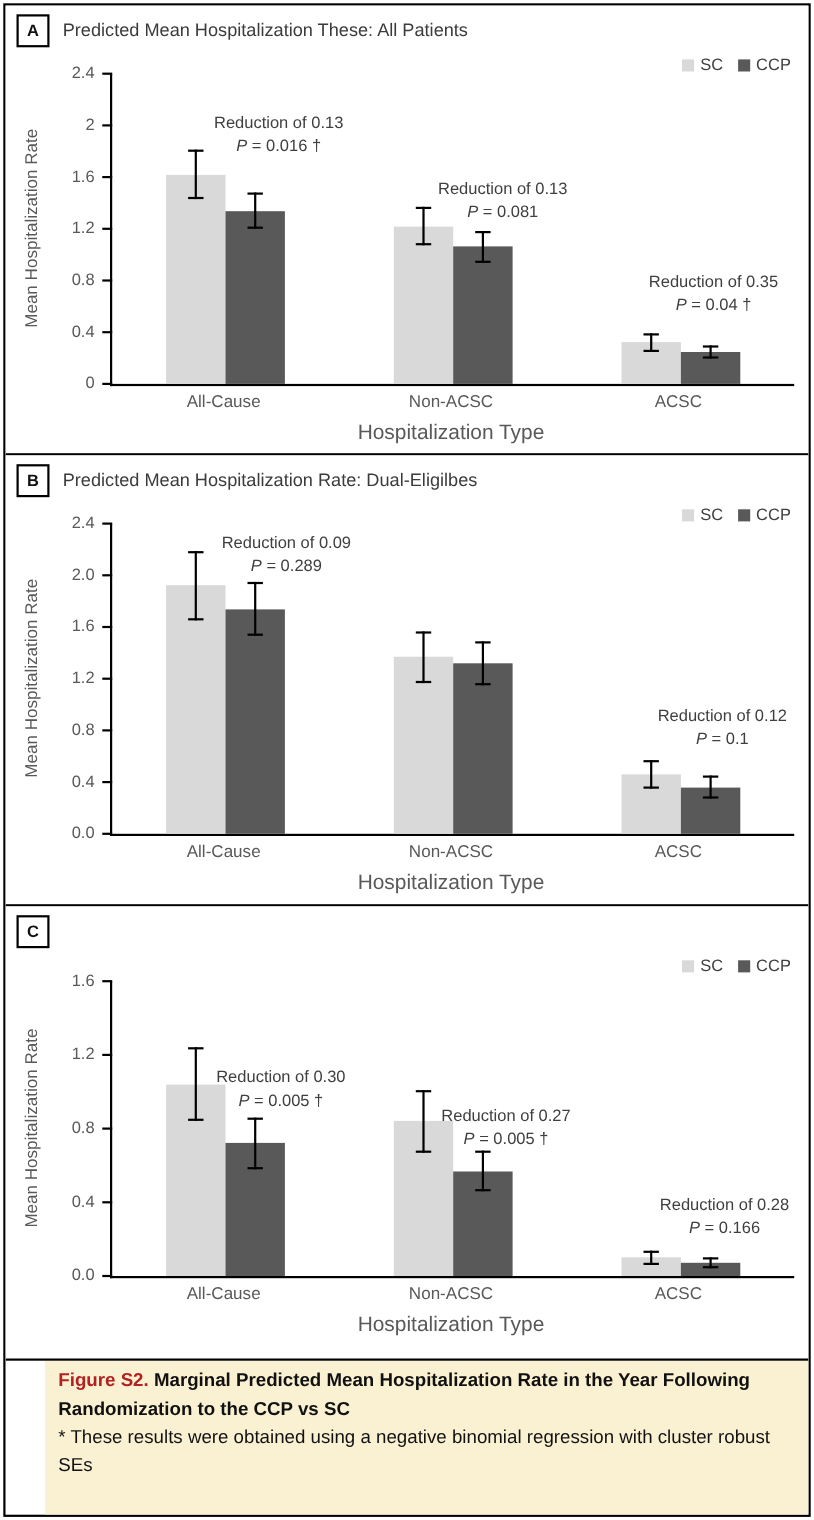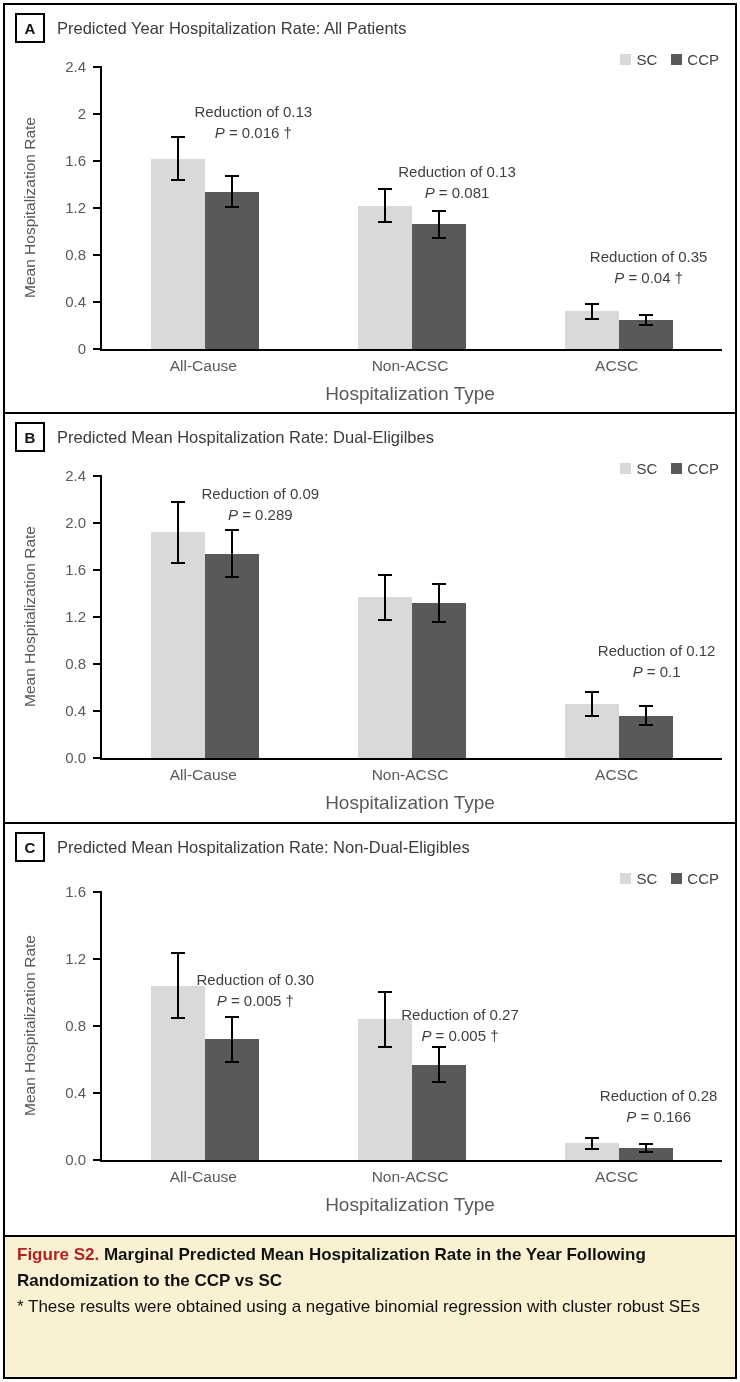--- a/index.html
+++ b/index.html
@@ -44,21 +44,21 @@
   .cap-note{margin:0;max-width:688px;}
   .cap-note i{font-style:italic;}
 </style>
 </head>
 <body>
 
 <div class="frame">
 
   <section class="panel panel-a">
     <div class="panel-letter">A</div>
-    <div class="panel-title">Predicted Year Hospitalization Rate: All Patients</div>
+    <div class="panel-title">Predicted Mean Hospitalization These: All Patients</div>
     <div class="legend">
       <span class="legend-item">
         <span class="swatch swatch-sc" style="background: rgb(217, 217, 217);"></span>
         <span>SC</span>
       </span>
       <span class="legend-item">
         <span class="swatch swatch-ccp" style="background: rgb(89, 89, 89);"></span>
         <span>CCP</span>
       </span>
     </div>
@@ -188,21 +188,20 @@
     <div class="xcats" id="xcats-1">
         <div class="xcat" style="left: 103.333px;">All-Cause</div>
         <div class="xcat" style="left: 310px;">Non-ACSC</div>
         <div class="xcat" style="left: 516.667px;">ACSC</div>
       </div>
     <div class="xlabel">Hospitalization Type</div>
   </section>
 
   <section class="panel panel-c">
     <div class="panel-letter">C</div>
-    <div class="panel-title">Predicted Mean Hospitalization Rate: Non-Dual-Eligibles</div>
     <div class="legend">
       <span class="legend-item">
         <span class="swatch swatch-sc" style="background: rgb(217, 217, 217);"></span>
         <span>SC</span>
       </span>
       <span class="legend-item">
         <span class="swatch swatch-ccp" style="background: rgb(89, 89, 89);"></span>
         <span>CCP</span>
       </span>
     </div>
@@ -256,20 +255,20 @@
         </div>
       </div>
     <div class="xcats" id="xcats-2">
         <div class="xcat" style="left: 103.333px;">All-Cause</div>
         <div class="xcat" style="left: 310px;">Non-ACSC</div>
         <div class="xcat" style="left: 516.667px;">ACSC</div>
       </div>
     <div class="xlabel">Hospitalization Type</div>
   </section>
 
-  <footer class="caption" id="caption" style="background: rgb(250, 240, 210);">
+  <footer class="caption" id="caption" style="background: rgb(250, 240, 210); margin-left: 36px;">
     <p class="cap-title">
       <span class="cap-label" id="cap-label" style="color: rgb(178, 34, 34);">Figure S2.</span><span> Marginal Predicted Mean Hospitalization Rate in the Year Following Randomization to the CCP vs SC</span>
     </p>
     <p class="cap-note">* These results were obtained using a negative binomial regression with cluster robust SEs</p>
   </footer>
 
 </div>
 
 </body></html>

